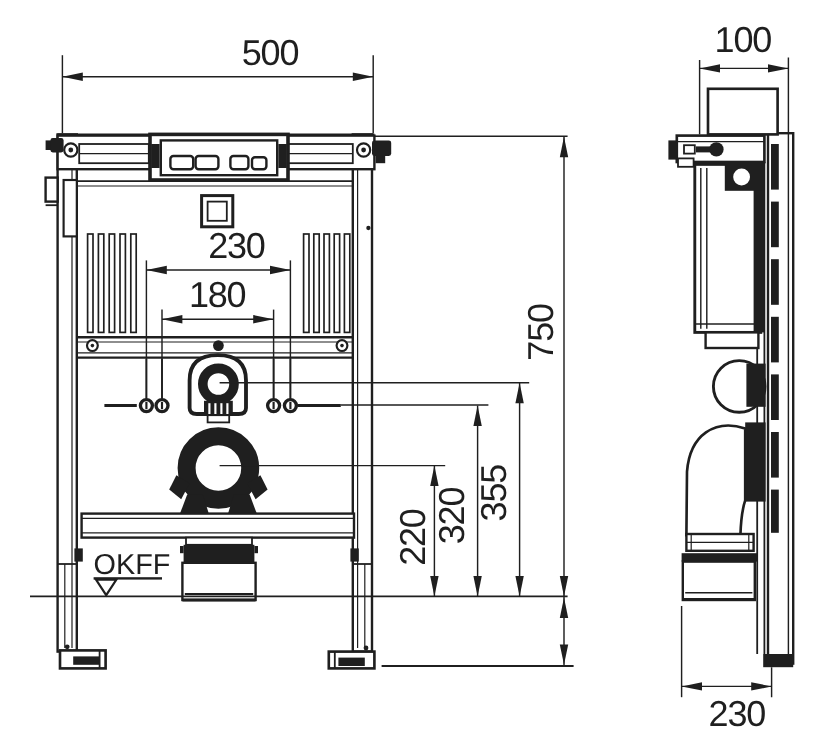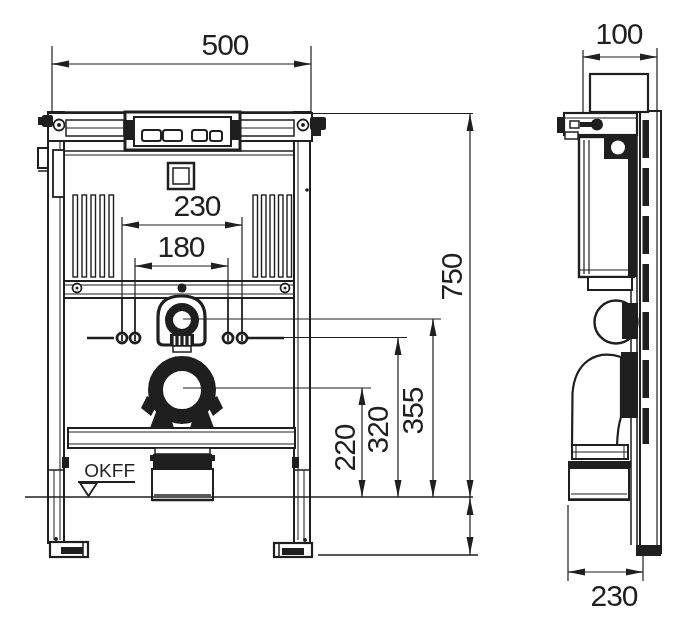--- a/index.html
+++ b/index.html
@@ -18,21 +18,21 @@
     line-height: 1;
     color: #1f1f1f;
     white-space: nowrap;
     letter-spacing: -1px;
   }
   .vdim { transform: translate(-50%, -50%) rotate(-90deg); }
   .floor-label {
     position: absolute;
     left: 78px; top: 461px;
     width: 57px; height: 20px;
-    font-size: 19px; line-height: 20px;
+    font-size: 24px; line-height: 20px;
     color: #1f1f1f;
     text-align: right;
     border-bottom: 2px solid #1f1f1f;
     letter-spacing: 0px;
   }
 </style>
 </head>
 <body>
 
 <div id="stage">

